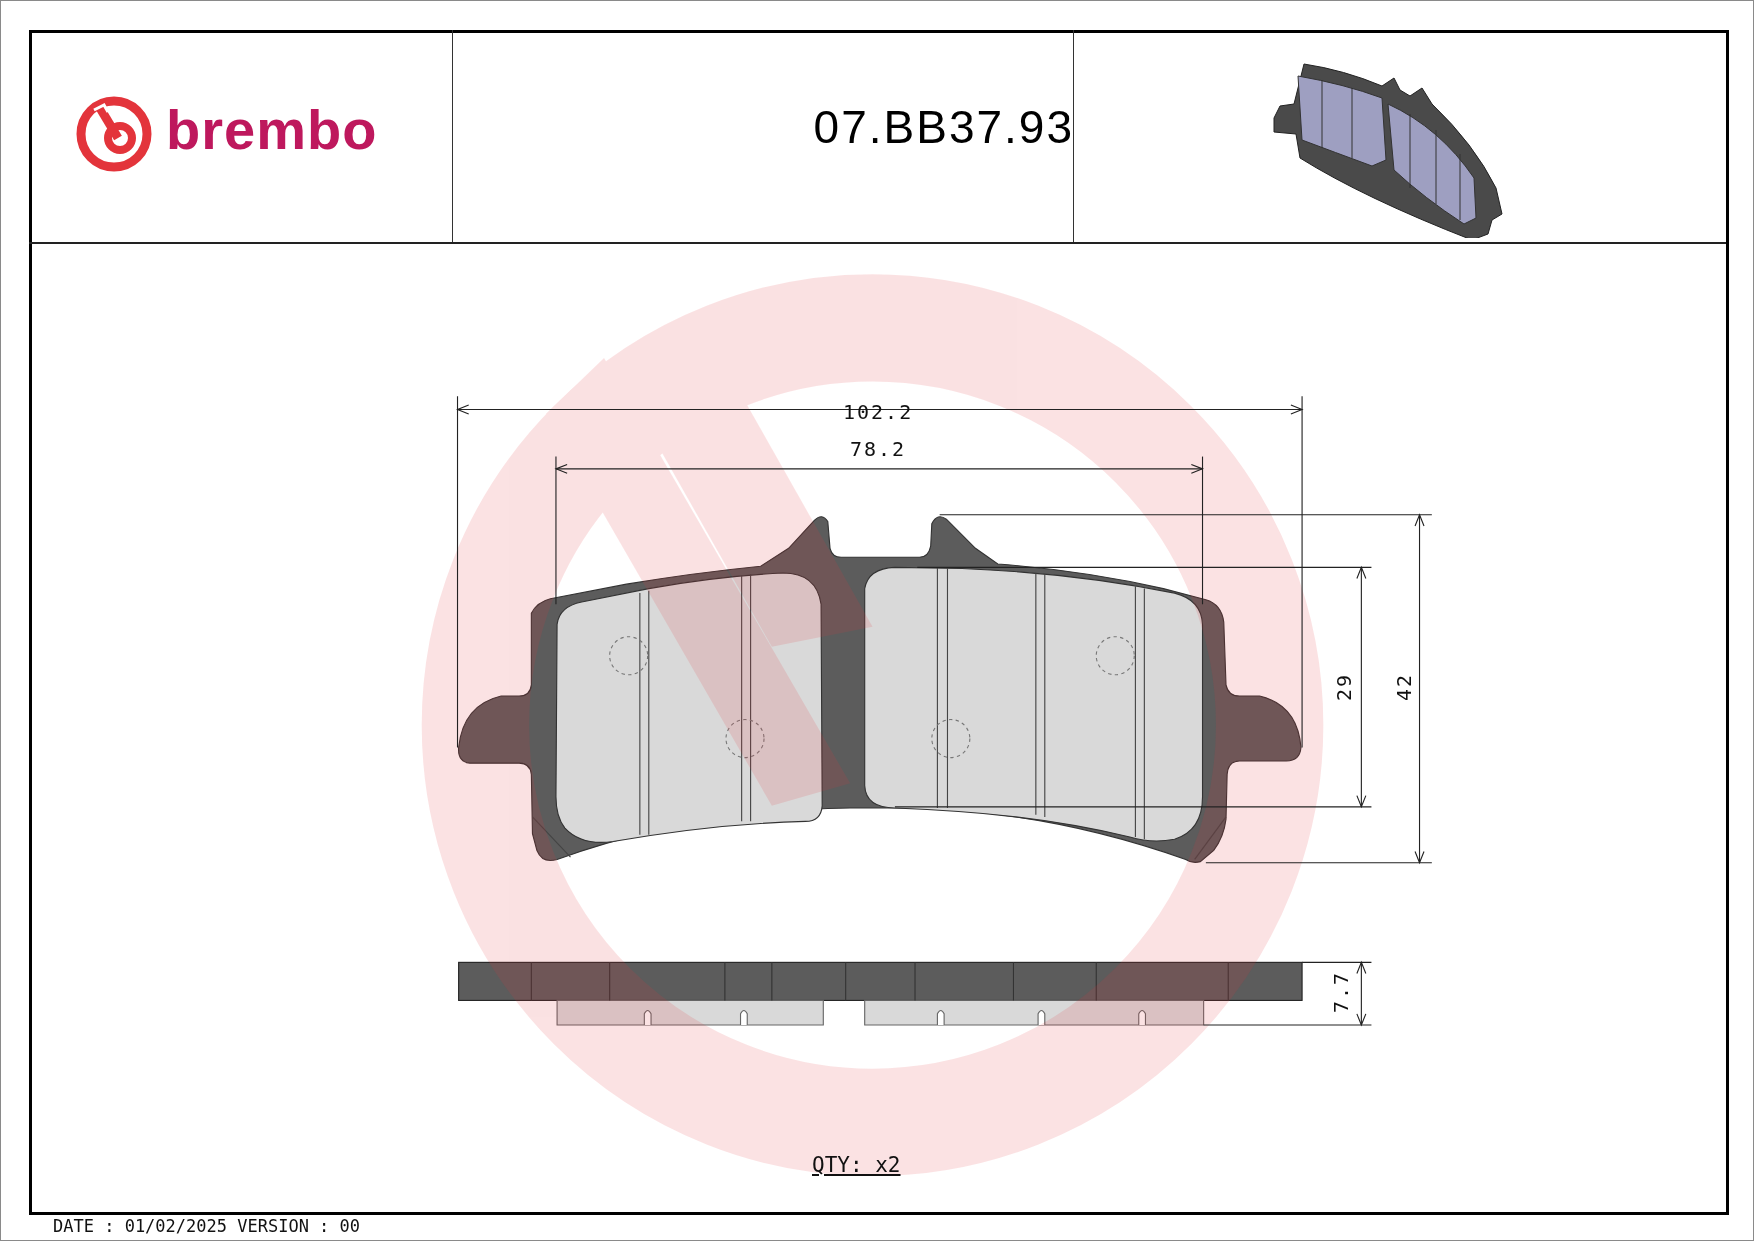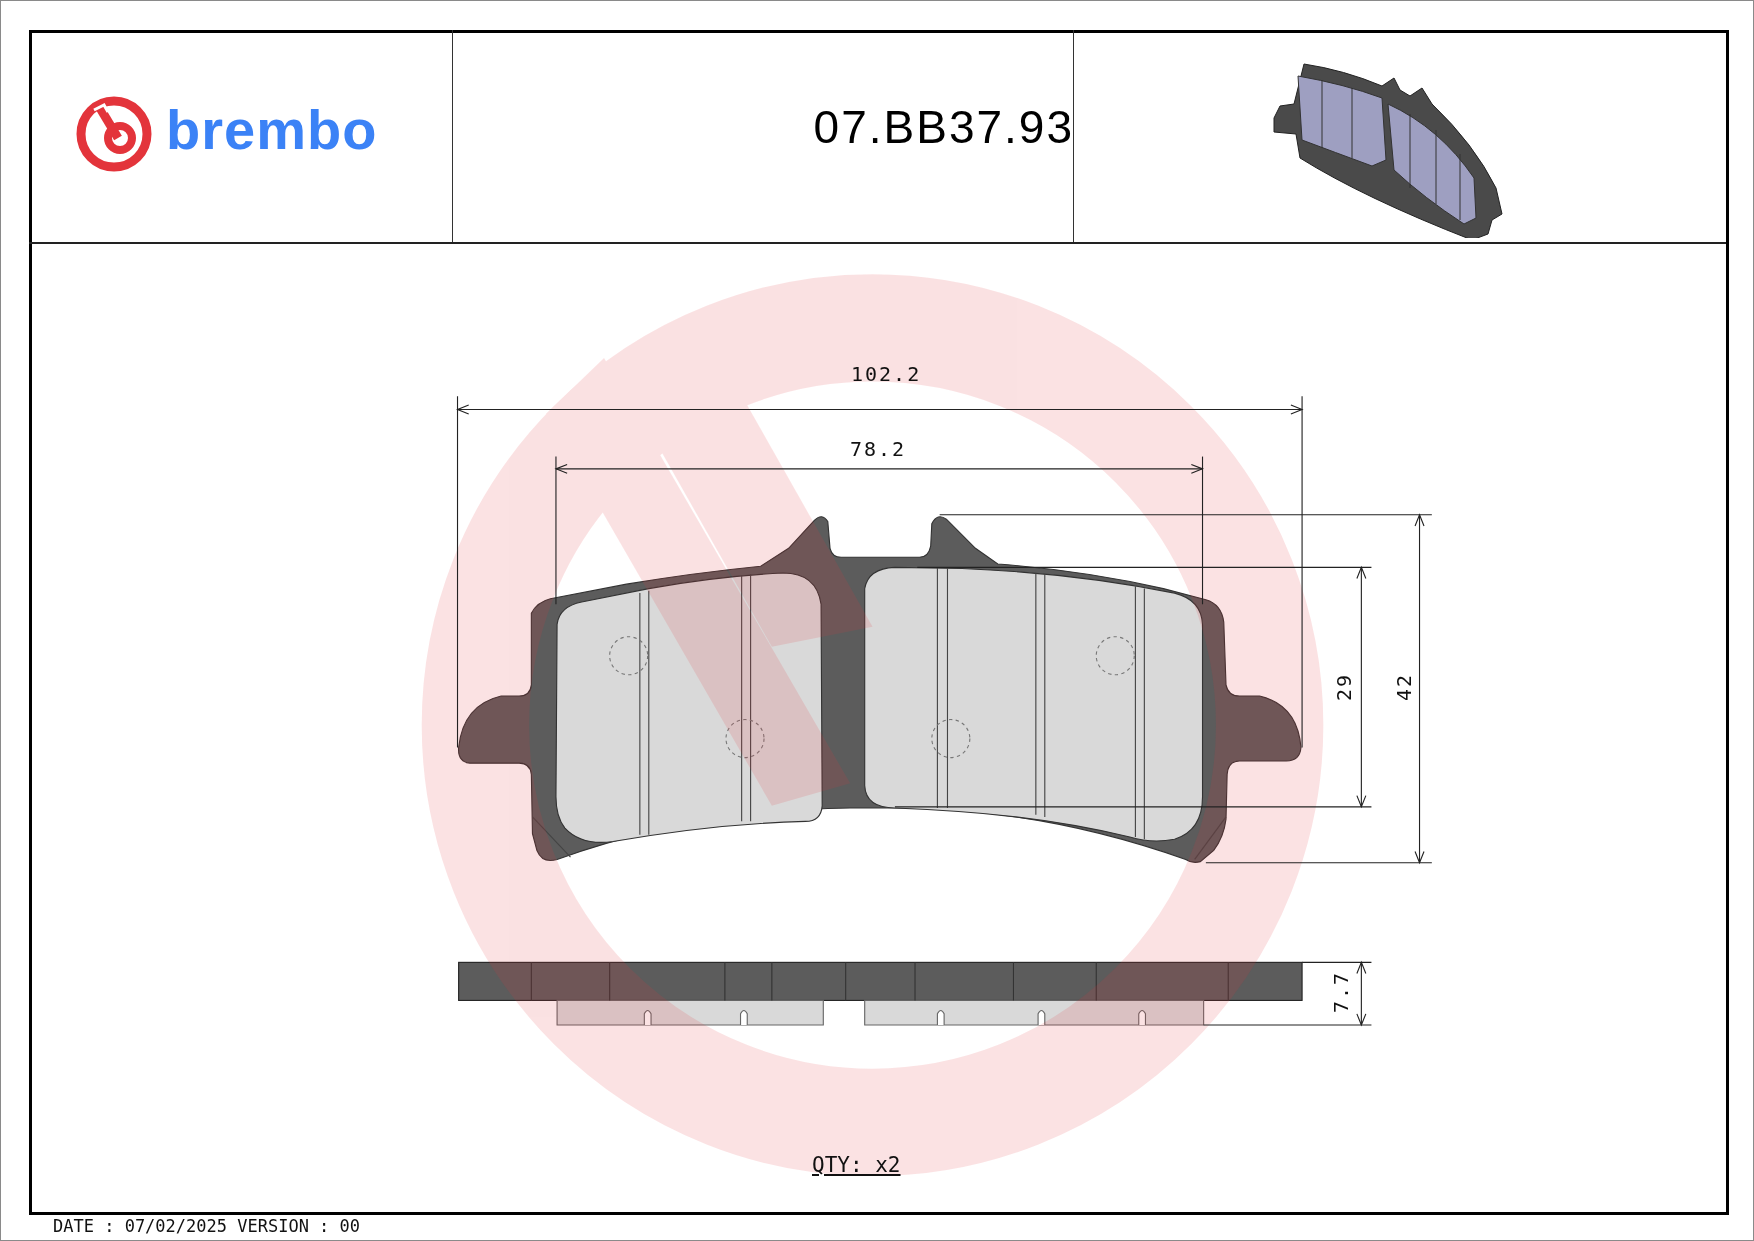--- a/index.html
+++ b/index.html
@@ -4,21 +4,21 @@
 <style>
   html,body{margin:0;padding:0;background:#fff;}
   body{width:1754px;height:1241px;position:relative;overflow:hidden;font-family:"Liberation Sans",sans-serif;}
   .page{position:absolute;left:0;top:0;width:1752px;height:1239px;border:1px solid #8a8a8a;}
   svg.drawing{position:absolute;left:0;top:0;width:1754px;height:1241px;}
   .frame{position:absolute;left:29px;top:30px;width:1694px;height:1179px;border:3px solid #000;box-sizing:content-box;}
   .hdr{position:absolute;left:29px;top:30px;width:1697px;height:212px;border-bottom:2px solid #222;}
   .hdr .div1{position:absolute;left:423px;top:0;width:1px;height:212px;background:#333;}
   .hdr .div2{position:absolute;left:1044px;top:0;width:1px;height:212px;background:#333;}
   .logo{position:absolute;left:74px;top:92px;width:340px;height:84px;}
-  .logo-text{position:absolute;left:92px;top:8px;font-size:56px;font-weight:bold;color:#3b82f6;letter-spacing:1px;line-height:60px;}
+  .logo-text{position:absolute;left:92px;top:8px;font-size:56px;font-weight:bold;color:#be185d;letter-spacing:1px;line-height:60px;}
   .partno{position:absolute;left:454px;top:100px;width:620px;text-align:right;font-size:46px;color:#000;letter-spacing:2px;font-family:"Liberation Sans",sans-serif;}
   .thumb{position:absolute;left:1264px;top:48px;width:250px;height:190px;}
   .dim{position:absolute;font-family:"DejaVu Sans Mono",monospace;font-size:20px;color:#111;letter-spacing:2px;}
   .dim.rot{transform:rotate(-90deg);transform-origin:center;}
   .qty{position:absolute;left:812px;top:1153px;font-family:"DejaVu Sans Mono",monospace;font-size:21px;color:#111;text-decoration:underline;}
   .footer{position:absolute;left:53px;top:1216px;font-family:"DejaVu Sans Mono",monospace;font-size:17px;color:#111;}
 </style>
 </head>
 <body>
 
@@ -140,20 +140,20 @@
   <path d="M124,56 Q176,80 210,130 L212,170 L200,176 Q160,150 130,122 Z" fill="#9e9fc1" stroke="#333" stroke-width="1"></path>
   <g stroke="#333" stroke-width="1">
     <line x1="58" y1="32" x2="58" y2="100"></line>
       <line x1="88" y1="40" x2="88" y2="110"></line>
     <line x1="146" y1="66" x2="146" y2="140"></line>
       <line x1="172" y1="82" x2="172" y2="156"></line>
       <line x1="196" y1="106" x2="196" y2="172"></line>
   </g>
 </svg>
 
-<div class="dim" style="left:843px;top:362px;margin-left:8px;">102.2</div>
+<div class="dim" style="left:843px;top:400px;">102.2</div>
 <div class="dim" style="left:850px;top:437px;text-align:center;">78.2</div>
 <div class="dim rot" style="left:1330px;top:675px;">29</div>
 <div class="dim rot" style="left:1390px;top:675px;">42</div>
 <div class="dim rot" style="left:1320px;top:980px;">7.7</div>
 
 <div class="qty">QTY: x2</div>
-<div class="footer">DATE : 07/02/2025 VERSION : 00</div>
+<div class="footer">DATE : 01/02/2025 VERSION : 00</div>
 
 </body></html>

